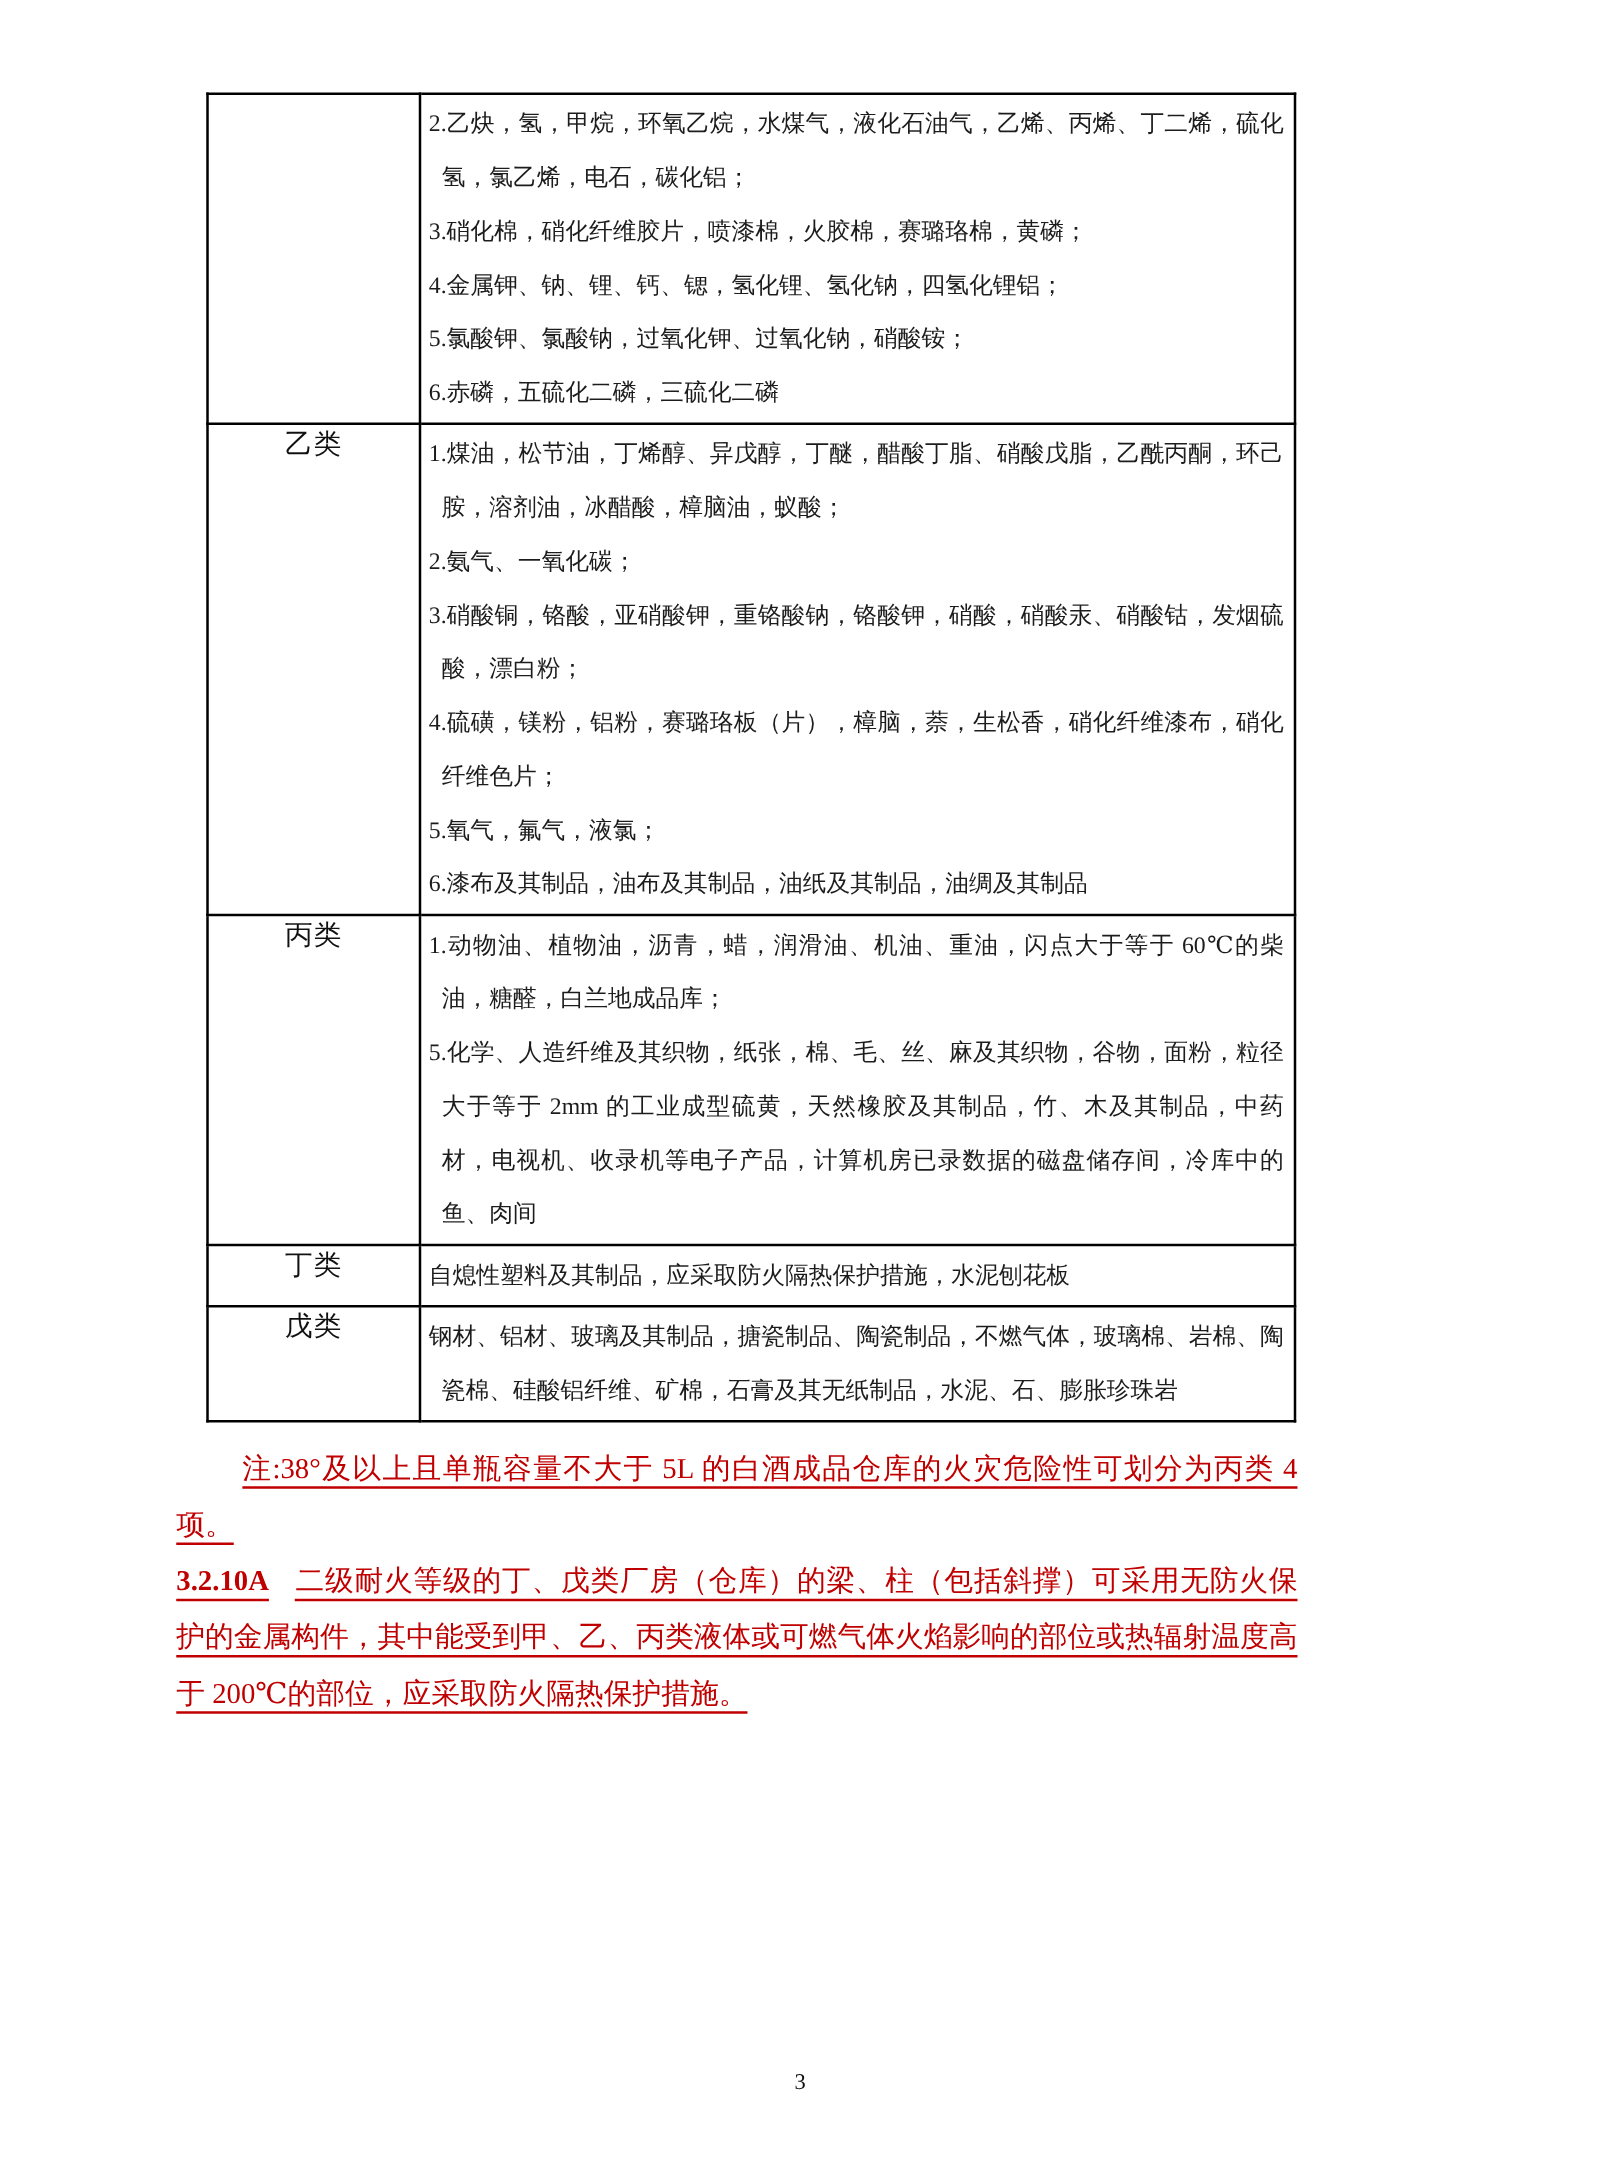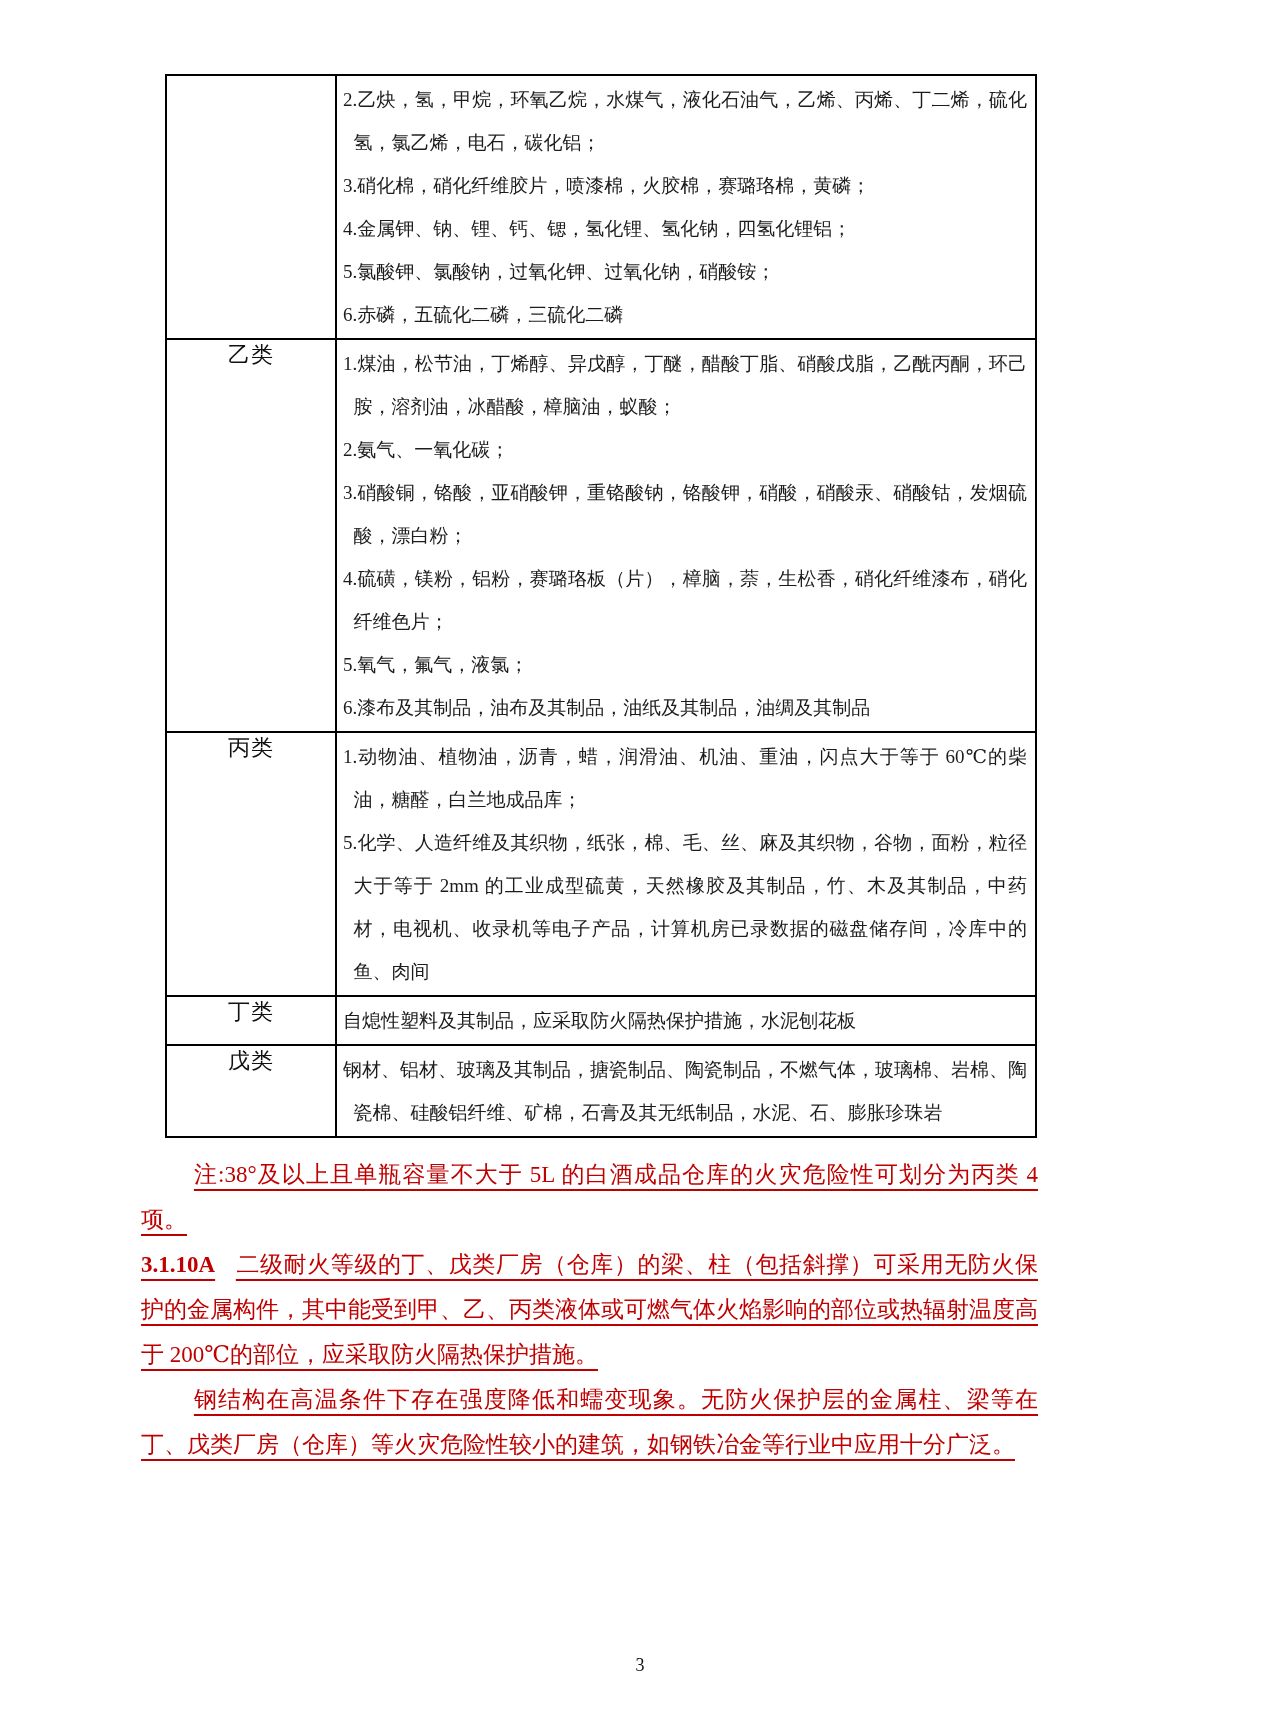--- a/index.html
+++ b/index.html
@@ -132,20 +132,19 @@
         <td class="label-cell" style="height:84px;">戊类</td>
         <td class="content-cell">
           <p class="item">钢材、铝材、玻璃及其制品，搪瓷制品、陶瓷制品，不燃气体，玻璃棉、岩棉、陶瓷棉、硅酸铝纤维、矿棉，石膏及其无纸制品，水泥、石、膨胀珍珠岩</p>
         </td>
       </tr>
     </tbody>
       </table>
 
     <div class="notes">
       <p class="red-p indent2">注:38°及以上且单瓶容量不大于 5L 的白酒成品仓库的火灾危险性可划分为丙类 4 项。</p>
-      <p class="red-p"><span class="clause-num">3.1.10A</span><span>二级耐火等级的丁、戊类厂房（仓库）的梁、柱（包括斜撑）可采用无防火保护的金属构件，其中能受到甲、乙、丙类液体或可燃气体火焰影响的部位或热辐射温度高于 200℃的部位，应采取防火隔热保护措施。</span></p>
-      <p class="red-p indent2">钢结构在高温条件下存在强度降低和蠕变现象。无防火保护层的金属柱、梁等在丁、戊类厂房（仓库）等火灾危险性较小的建筑，如钢铁冶金等行业中应用十分广泛。</p>
+      <p class="red-p"><span class="clause-num">3.2.10A</span><span>二级耐火等级的丁、戊类厂房（仓库）的梁、柱（包括斜撑）可采用无防火保护的金属构件，其中能受到甲、乙、丙类液体或可燃气体火焰影响的部位或热辐射温度高于 200℃的部位，应采取防火隔热保护措施。</span></p>
     </div>
 
   </div>
 
   <div class="page-number">3</div>
 </div>
 
 </body></html>

